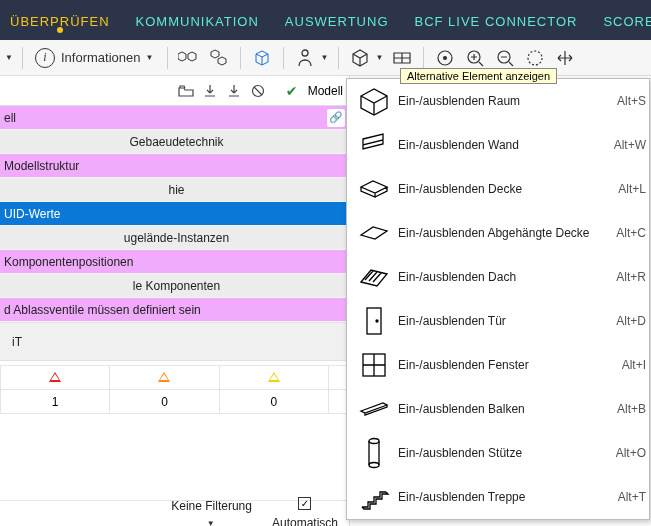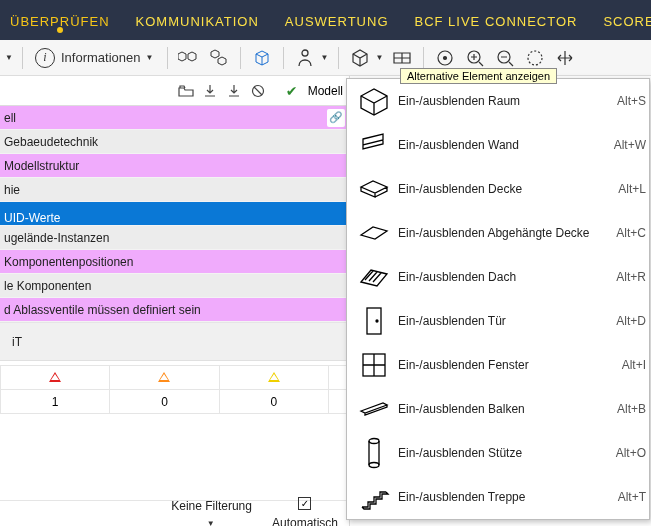--- a/index.html
+++ b/index.html
@@ -17,21 +17,21 @@
   
   .tabs {
     display: flex;
     align-items: center;
     height: 40px;
     background: #2b3448;
     padding: 0 6px;
     gap: 18px;
   }
   .tab {
-    color: #fde047;
+    color: #5eead4;
     font-size: 13px;
     letter-spacing: 1px;
     padding: 10px 4px 8px;
     position: relative;
     white-space: nowrap;
   }
   .tab.active { color: #f5c518; }
   .tab.active::after {
     content: "";
     position: absolute;
@@ -117,22 +117,22 @@
     display: flex;
     align-items: center;
     padding-left: 4px;
     border-bottom: 1px solid #f3f3f3;
     background: #f0abfc;
     color: #222;
     white-space: nowrap;
     overflow: hidden;
     position: relative;
   }
-  .trow.grey { background: #ececec; }
-  .trow.selected { background: #0a78d6; color: #fff; align-items: flex-end; }
+  .trow.grey { background: #ececec; justify-content: center; }
+  .trow.selected { background: #0a78d6; color: #fff; }
   .trow .link-ic {
     position: absolute;
     right: 4px;
     width: 18px; height: 18px;
     border-radius: 2px;
     background: #fff;
     display: flex; align-items: center; justify-content: center;
     font-size: 11px;
     color: #555;
   }

